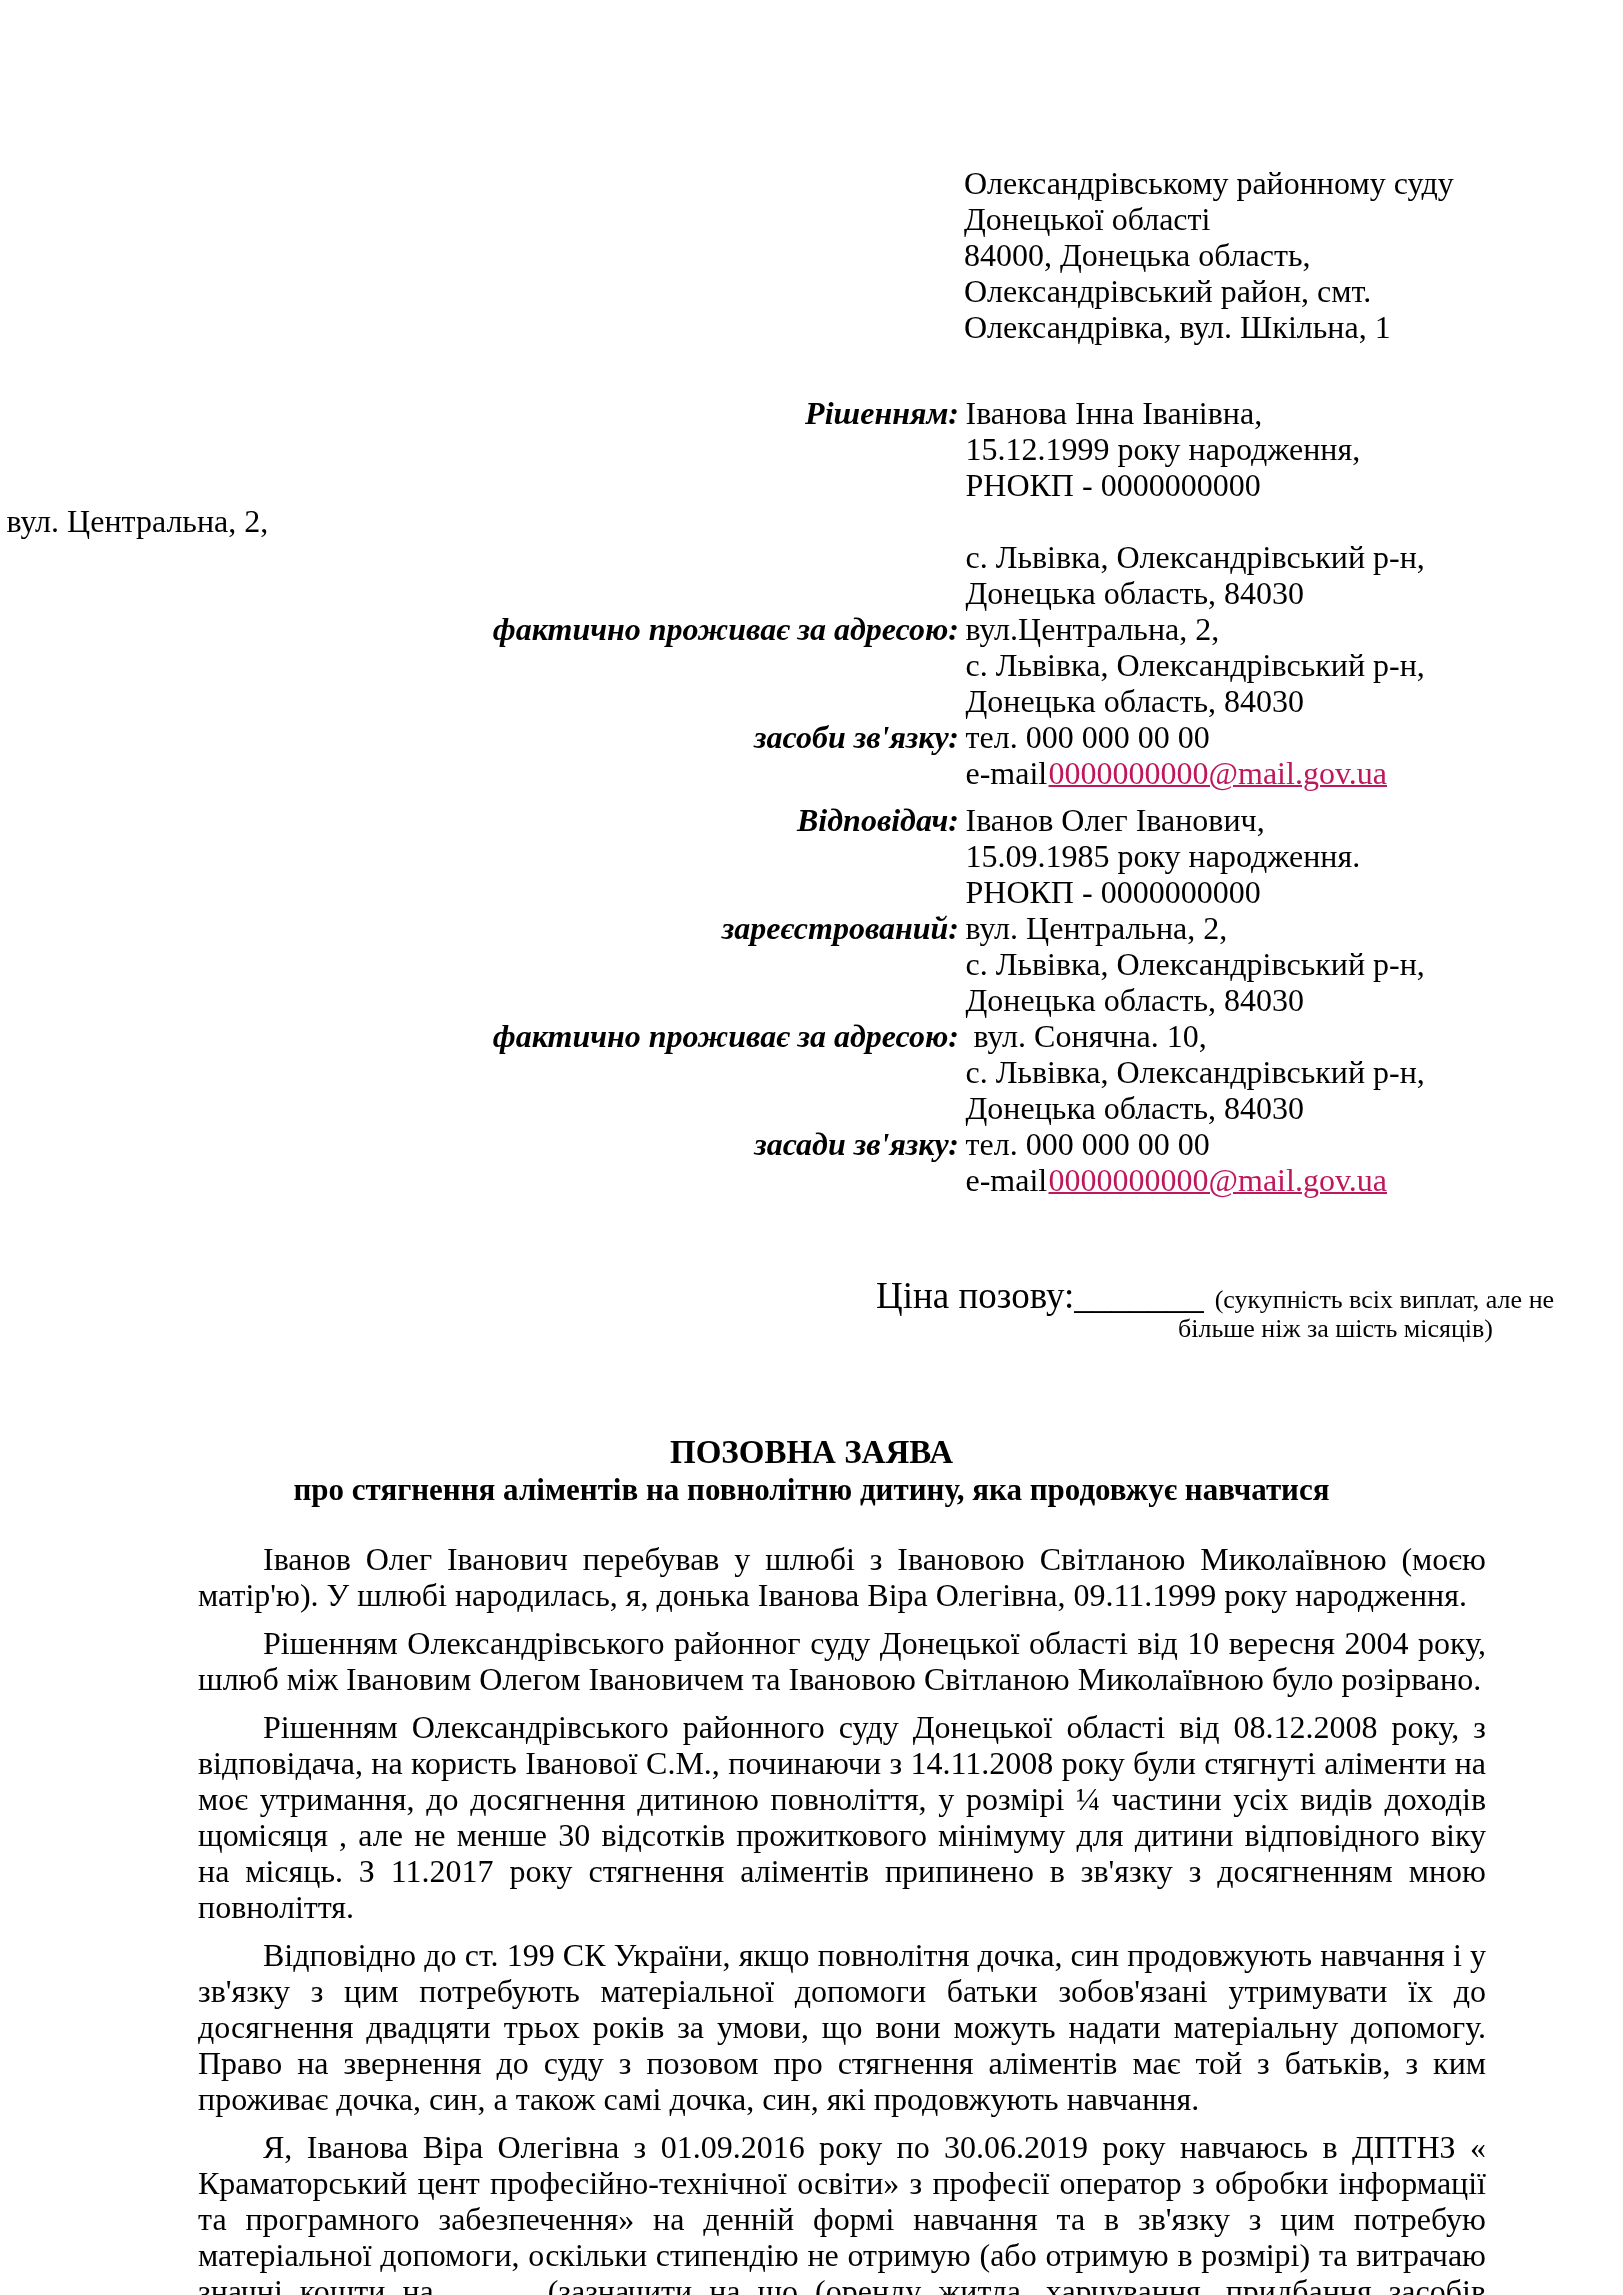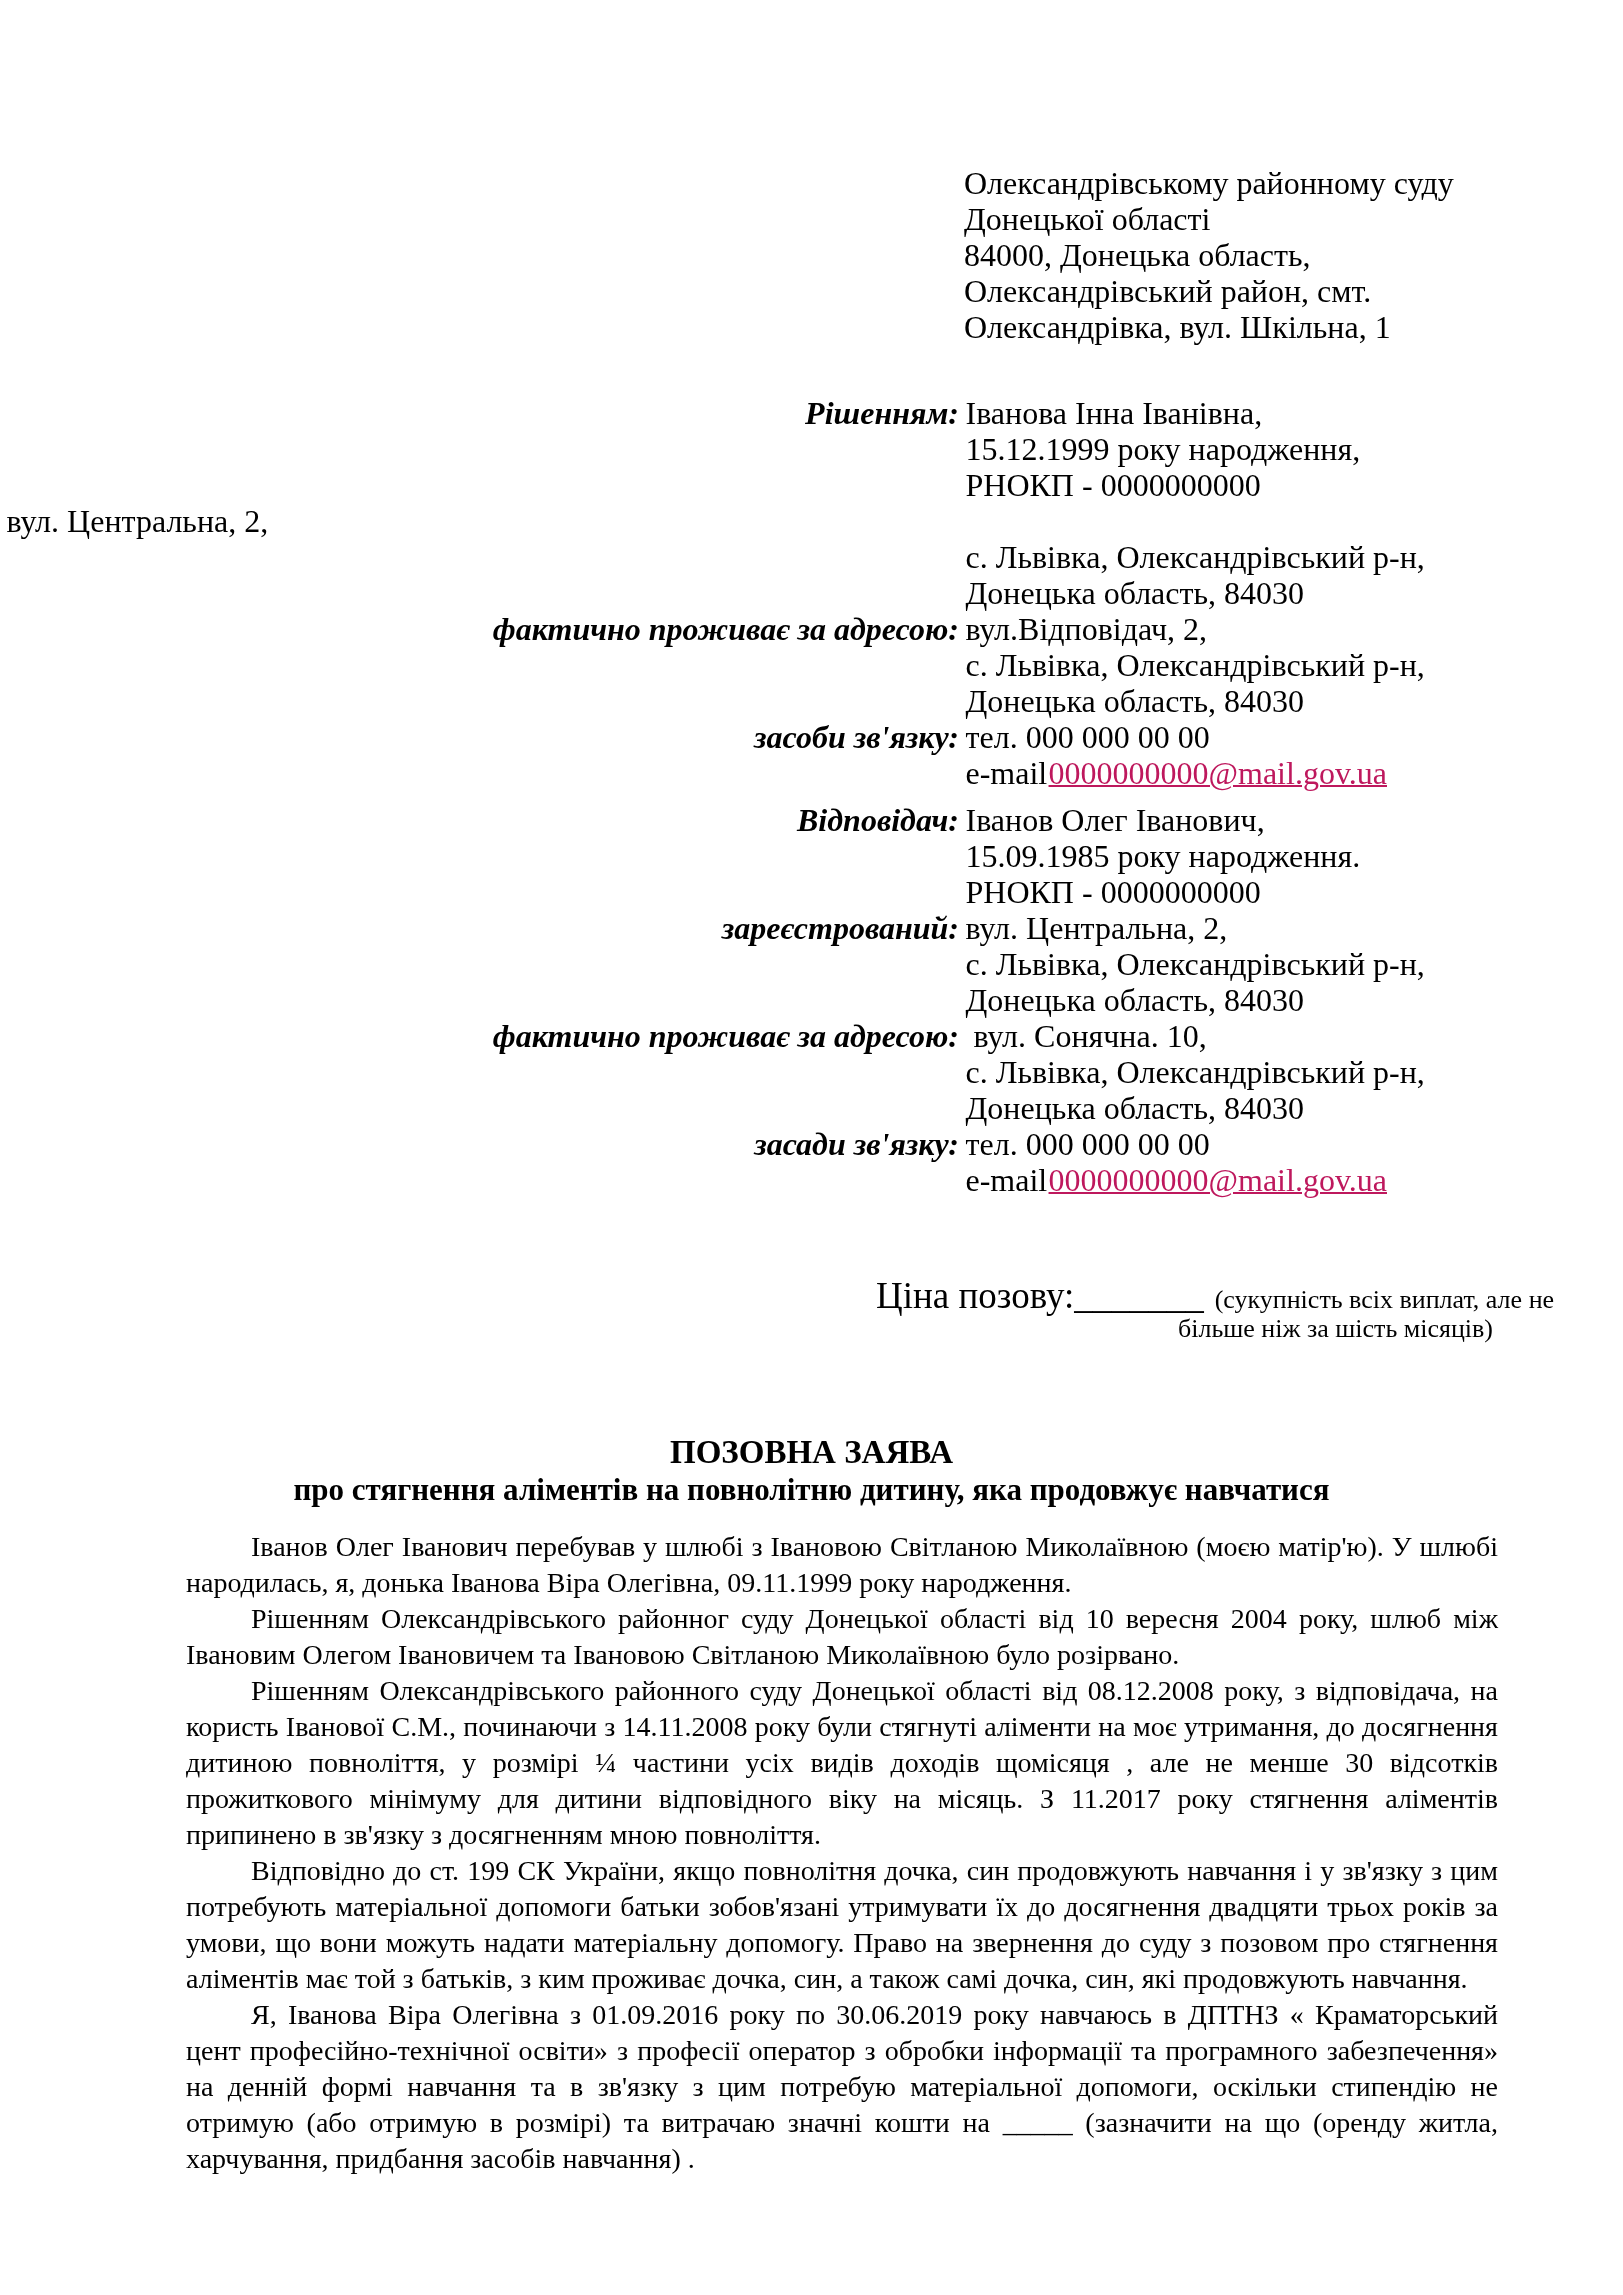--- a/index.html
+++ b/index.html
@@ -58,24 +58,24 @@
     text-align:center;font-weight:bold;font-size:31px;
   }
   
   .body-text{
     position:absolute;
     left:186px;
     top:1529px;
     width:1312px;
   }
   .body-text p{
-    margin:0;
+    margin:12px;
     text-indent:65px;
     text-align:justify;
-    font-size:28px;
+    font-size:32px;
     line-height:36px;
   }
 </style>
 </head>
 <body>
 
 <div class="page">
 
   <div class="court-block">
     <div class="court-line">Олександрівському районному суду</div>
@@ -104,21 +104,21 @@
     <div class="prow">
       <span class="rlabel"></span>
       <span class="rvalue">с. Львівка, Олександрівський р-н,</span>
     </div>
     <div class="prow">
       <span class="rlabel"></span>
       <span class="rvalue">Донецька область, 84030</span>
     </div>
     <div class="prow">
       <span class="rlabel">фактично проживає за адресою:</span>
-      <span class="rvalue">вул.Відповідач, 2,</span>
+      <span class="rvalue">вул.Центральна, 2,</span>
     </div>
     <div class="prow">
       <span class="rlabel"></span>
       <span class="rvalue">с. Львівка, Олександрівський р-н,</span>
     </div>
     <div class="prow">
       <span class="rlabel"></span>
       <span class="rvalue">Донецька область, 84030</span>
     </div>
     <div class="prow">

